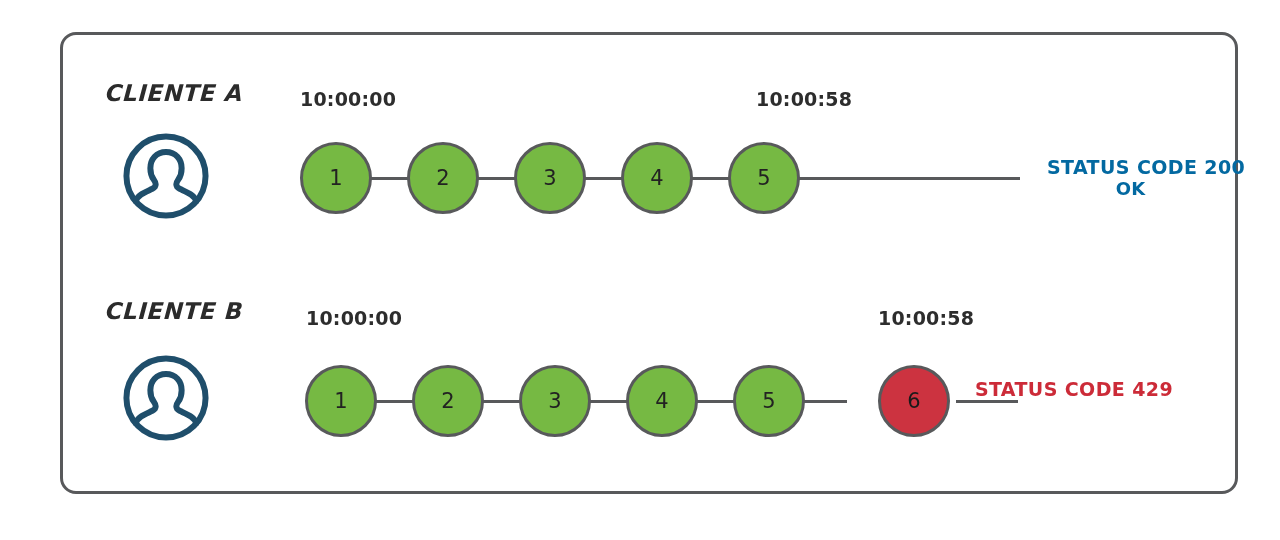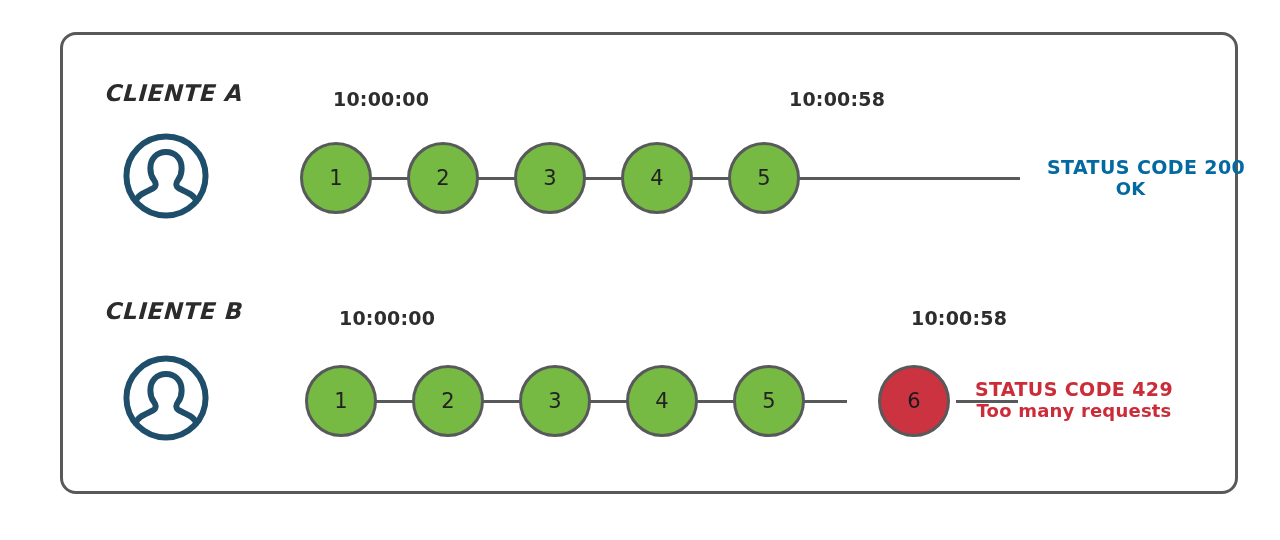--- a/index.html
+++ b/index.html
@@ -65,21 +65,20 @@
   }
 
   .timestamp {
     position: absolute;
     font-family: "DejaVu Sans", "Liberation Sans", sans-serif;
     font-size: 19px;
     font-weight: 700;
     color: #2d2d2d;
     white-space: nowrap;
     letter-spacing: 0.2px;
-    margin-left: 33px;
   }
 
   
   .chain {
     position: absolute;
   }
 
   .link {
     position: absolute;
     height: 3px;
@@ -222,17 +221,16 @@
       <div class="node ok" style="left:305px; top:365px;">1</div>
       <div class="node ok" style="left:412px; top:365px;">2</div>
       <div class="node ok" style="left:519px; top:365px;">3</div>
       <div class="node ok" style="left:626px; top:365px;">4</div>
       <div class="node ok" style="left:733px; top:365px;">5</div>
       <div class="node err" style="left:878px; top:365px;">6</div>
     </div>
 
     <div class="status err" style="left:974px; top:378px; width:200px;">
       <span class="line1">STATUS CODE 429</span>
-      <span class="line2">Too many requests</span>
     </div>
   </div>
 
 </div>
 
 </body></html>

